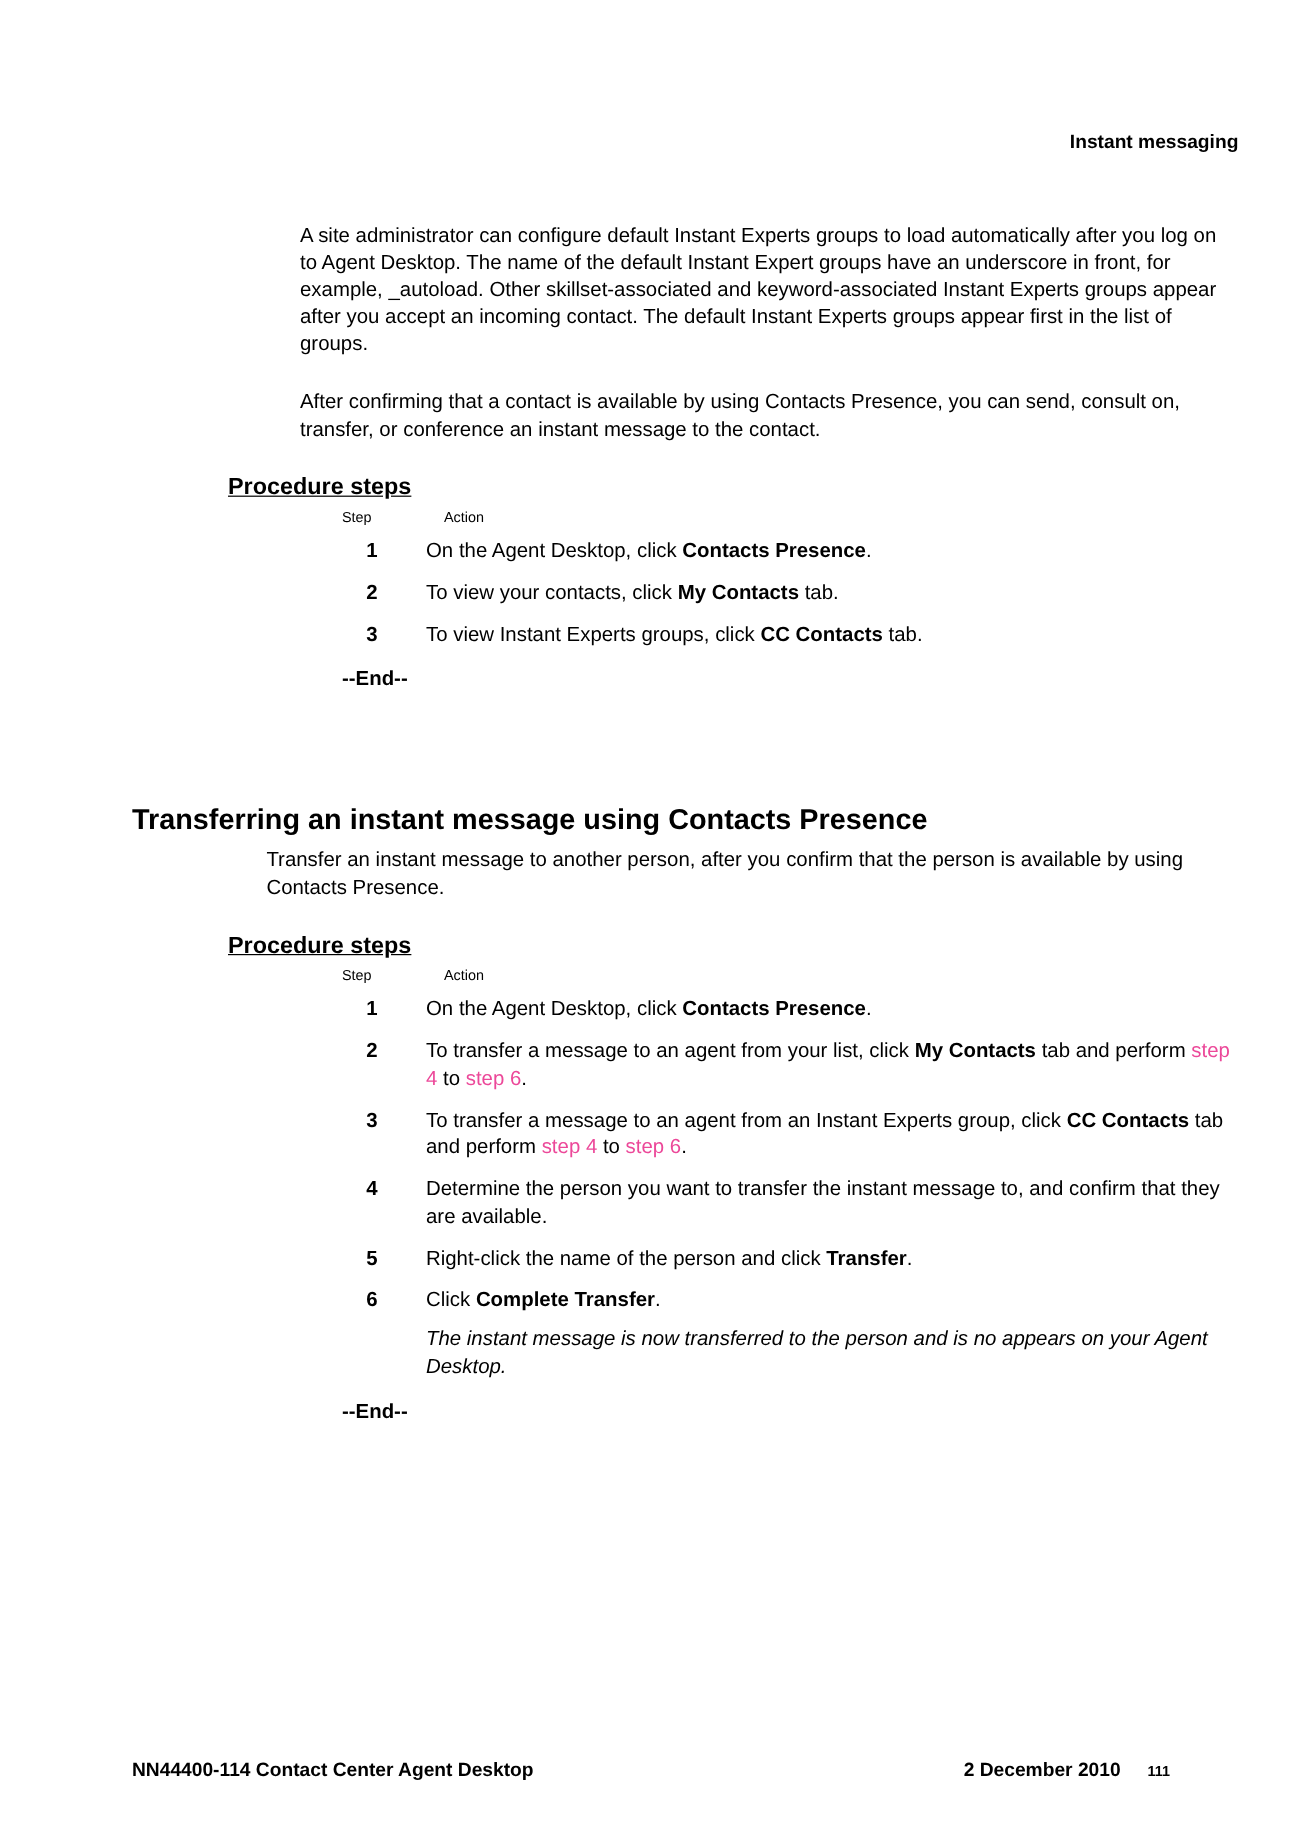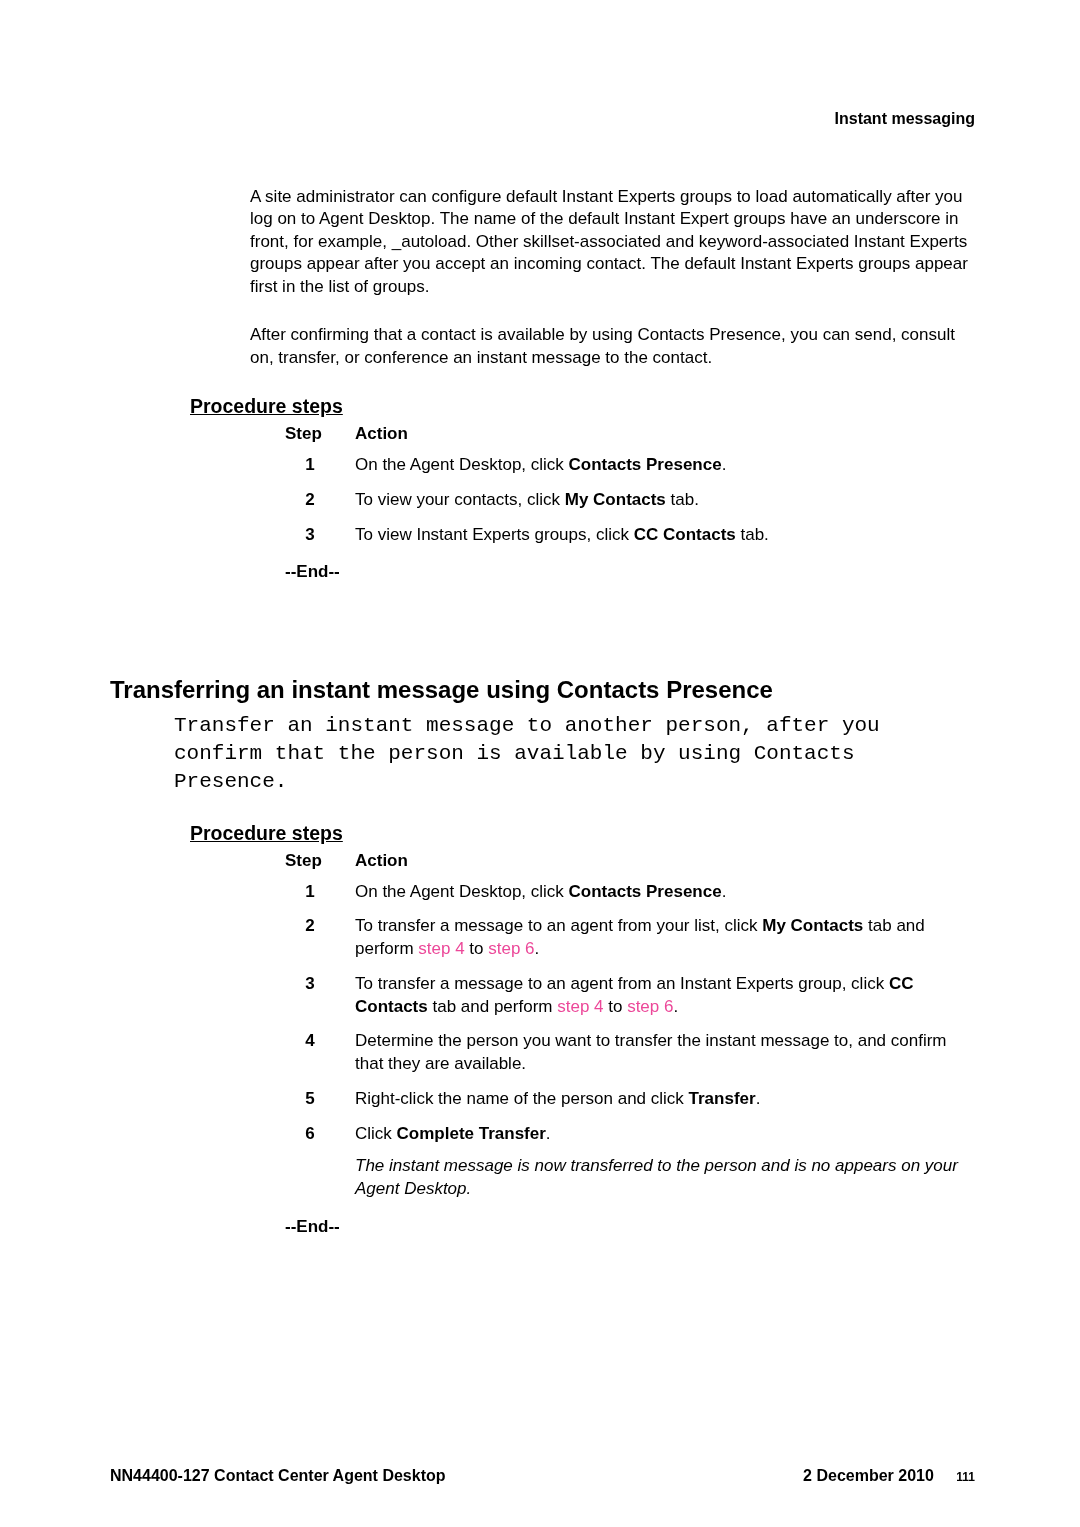--- a/index.html
+++ b/index.html
@@ -1,30 +1,30 @@
 <!DOCTYPE html>
 <html><head>
 <meta charset="utf-8">
 <style>
   * { box-sizing: border-box; margin: 0; padding: 0; }
   html, body { width: 1080px; height: 1527px; background: #ffffff; font-family: Arial, Helvetica, sans-serif; color: #000000; }
-  .page { width: 100%; height: 100%; padding: 110px 105px 40px 110px; position: relative; }
+  .page { width: 100%; height: 100%; padding: 110px 48px 40px 110px; position: relative; }
   .header-label { font-weight: bold; font-size: 16px; text-align: right; margin-bottom: 58px; }
   .body-para { font-size: 17px; line-height: 1.32; margin-left: 140px; margin-bottom: 26px; }
   .sect-h { font-weight: bold; font-size: 19.5px; margin-bottom: 6px; margin-left: 80px; text-decoration: underline; }
   .steps { margin-left: 175px; }
-  .steps-head { display: flex; font-weight: bold; font-size: 17px; margin-bottom: 10px; }
+  .steps-head { display: flex; font-weight: normal; font-size: 12px; margin-bottom: 10px; gap: 15px; }
   .steps-head .col-step { width: 70px; }
   .step-row { display: flex; font-size: 17px; line-height: 1.34; margin-bottom: 12px; }
   .step-row .num { width: 70px; text-align: center; font-weight: bold; padding-right: 20px; }
   .step-row .action { flex: 1; }
   .endmark { font-weight: bold; font-size: 17px; margin: 16px 0 0 0; }
   .steps-block { margin-bottom: 8px; }
   .h2 { font-weight: bold; font-size: 24px; margin-top: 94px; margin-bottom: 8px; }
-  .intro { font-size: 21px; line-height: 1.32; margin-left: 64px; margin-bottom: 26px; font-family: Liberation Mono, monospace; }
+  .intro { font-size: 17px; line-height: 1.32; margin-left: 112px; margin-bottom: 26px; }
   .italic-note { font-style: italic; font-size: 17px; line-height: 1.34; margin-top: 10px; }
   .link { color: #ec4899; }
   .footer { position: absolute; bottom: 42px; left: 110px; right: 105px; display: flex; justify-content: space-between; align-items: baseline; font-size: 16px; }
   .footer .left { font-weight: bold; }
   .footer .right { font-weight: bold; }
   .footer .pgnum { font-size: 12px; font-weight: bold; margin-left: 18px; }
   b { font-weight: bold; }
 </style>
 </head>
 <body>
@@ -115,20 +115,20 @@
       <div class="action">
         <span>Click </span><b>Complete Transfer</b><span>.</span>
         <div class="italic-note">The instant message is now transferred to the person and is no appears on your Agent Desktop.</div>
       </div>
     </div>
 
     <div class="endmark">--End--</div>
   </div>
 
   <div class="footer">
-    <div class="left">NN44400-127 Contact Center Agent Desktop</div>
+    <div class="left">NN44400-114 Contact Center Agent Desktop</div>
     <div class="right">
       <span>2 December 2010</span>
       <span class="pgnum">111</span>
     </div>
   </div>
 
 </div>
 
 </body></html>

